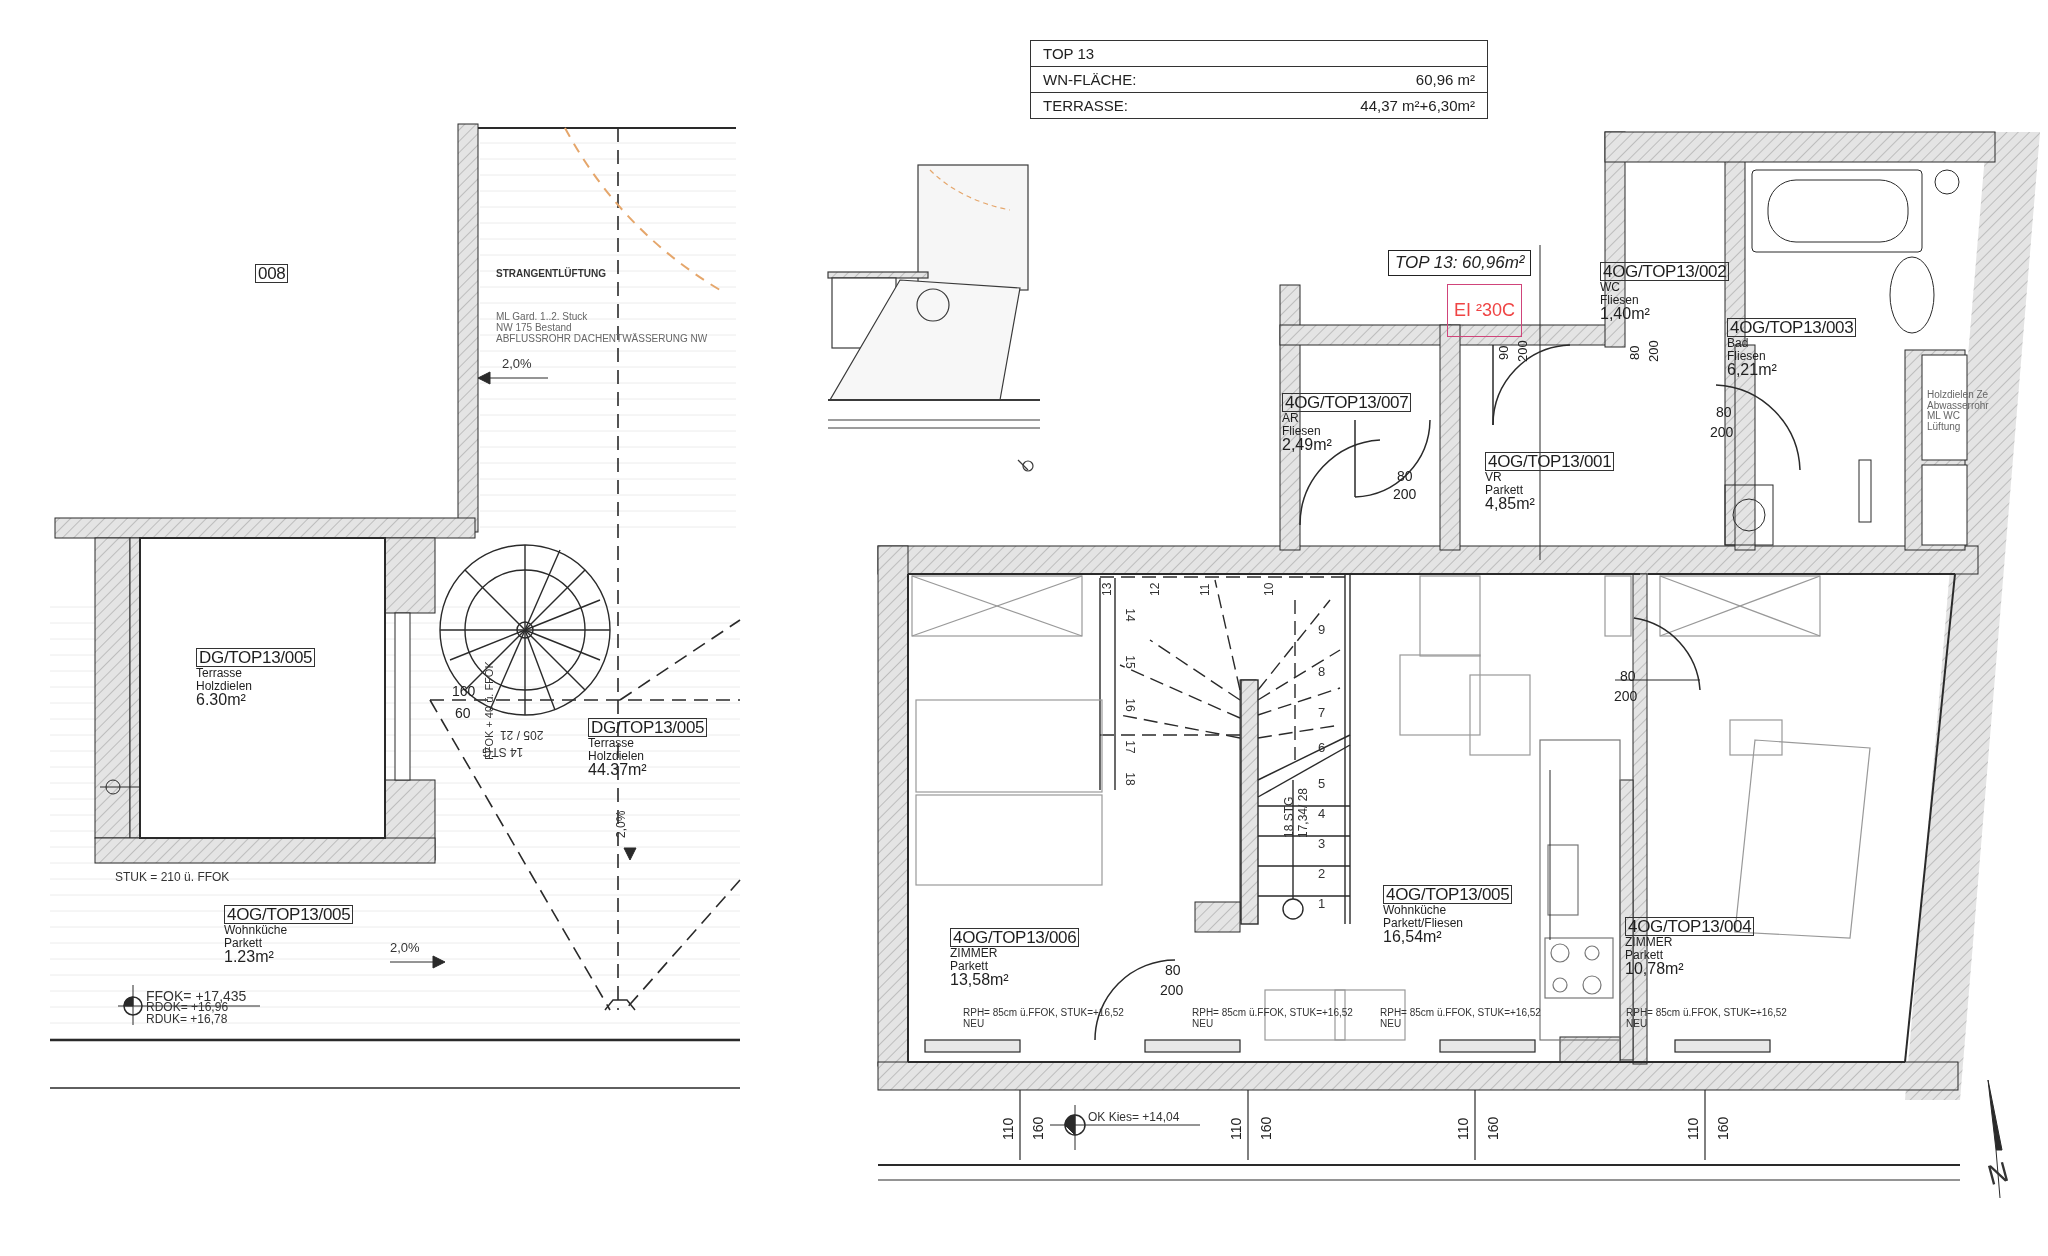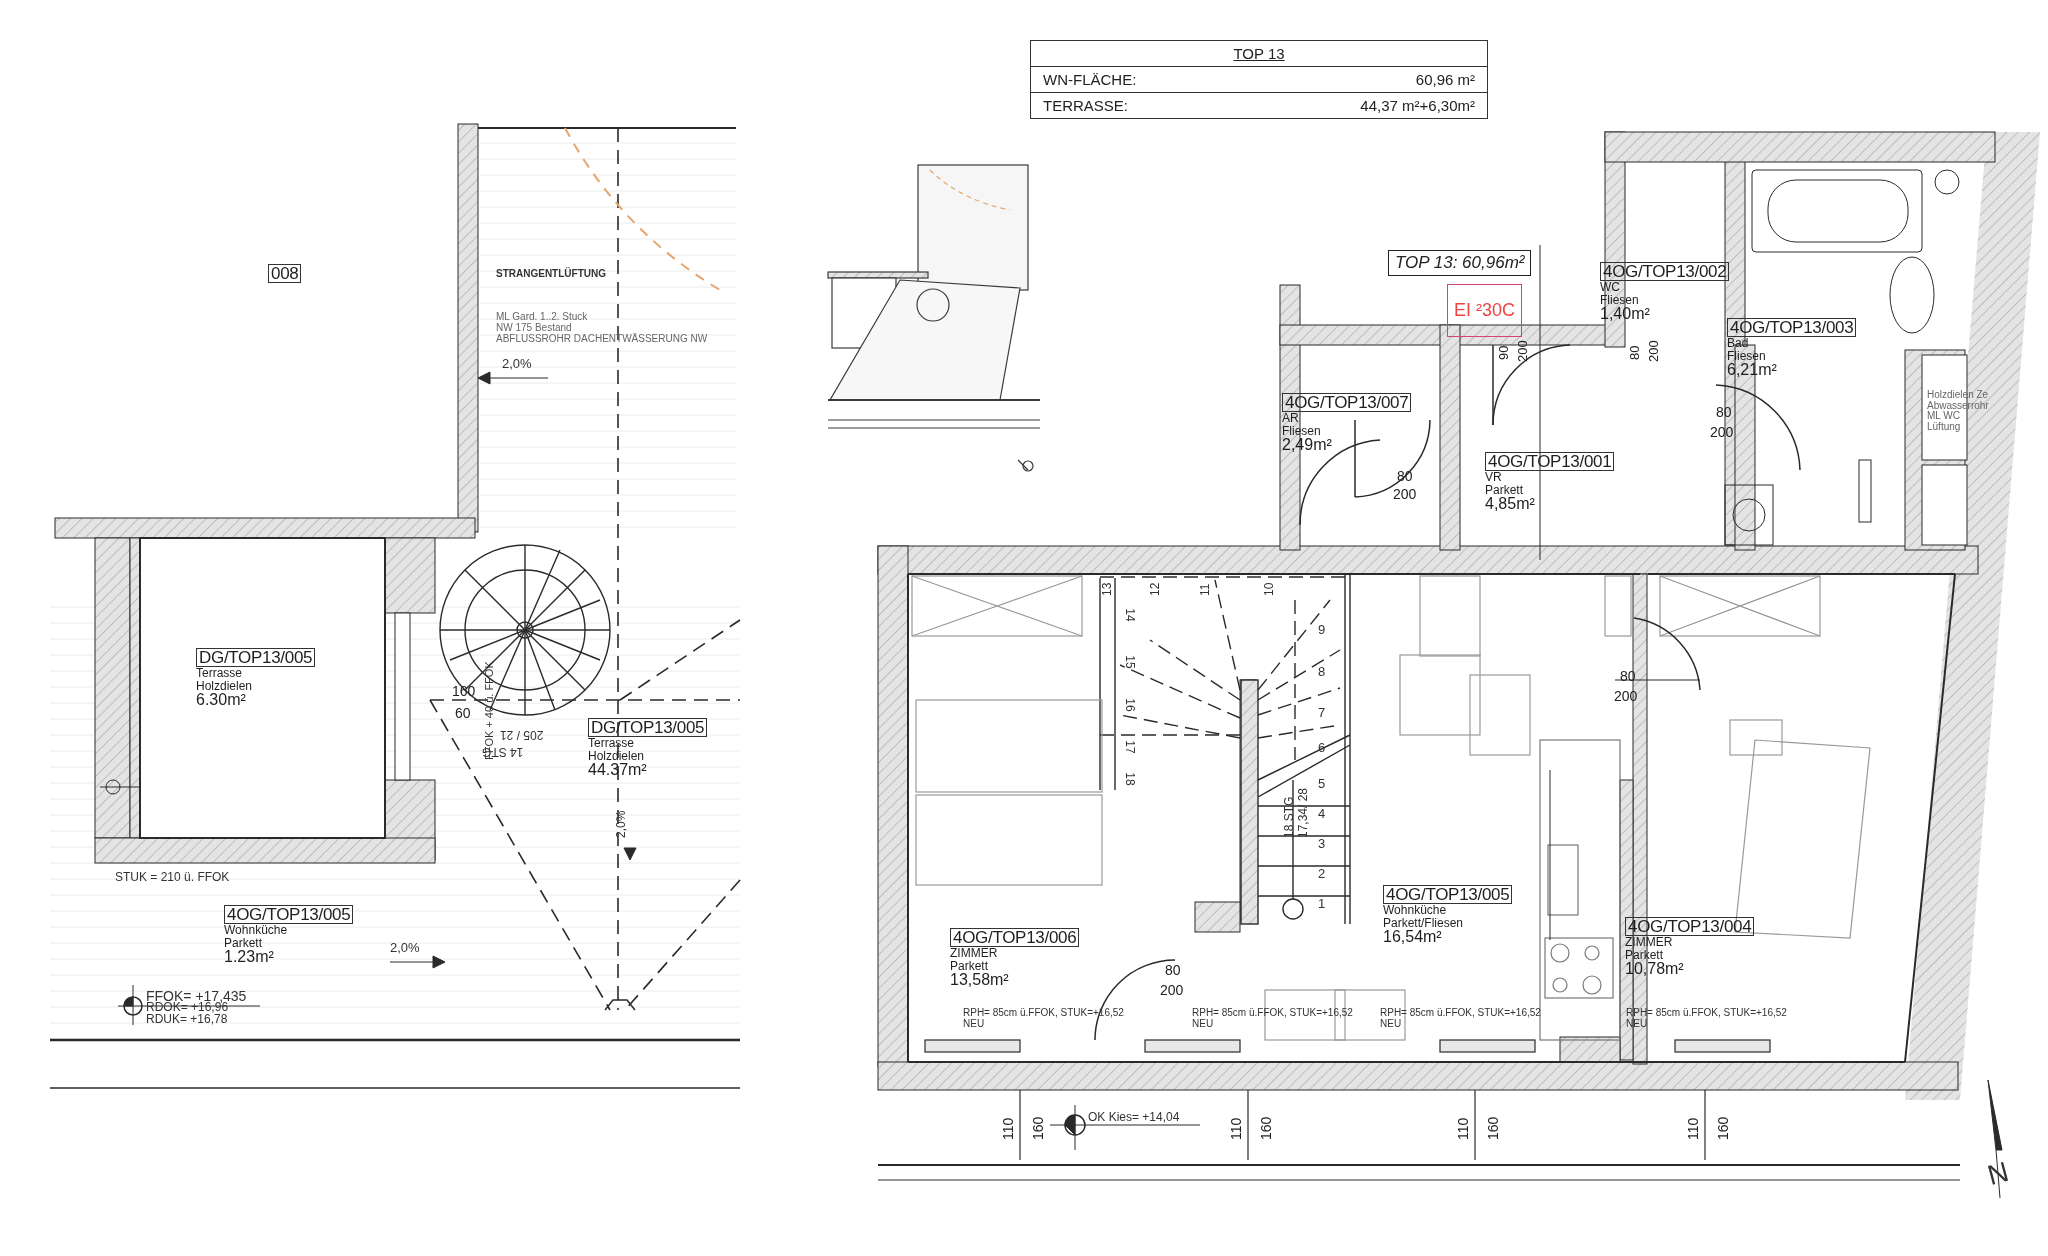--- a/index.html
+++ b/index.html
@@ -10,21 +10,21 @@
   .lbl .name{font-size:12px;display:block;}
   .lbl .floor{font-size:12px;display:block;}
   .lbl .area{font-size:16px;display:block;}
   .note{position:absolute;font-size:11px;color:#333;white-space:nowrap;}
   .note.small{font-size:10px;}
   .note.grey{color:#666;}
   .dim{position:absolute;font-size:14px;color:#222;white-space:nowrap;}
   .vert{transform:rotate(-90deg);transform-origin:left top;}
   .summary{position:absolute;left:1030px;top:40px;width:456px;border:1.5px solid #333;font-size:15px;}
   .summary .row{display:flex;justify-content:space-between;border-top:1.3px solid #333;padding:2px 12px;height:21px;align-items:center;}
-  .summary .head{justify-content:center;border-top:none;text-decoration:underline;}
+  .summary .head{justify-content:flex-start;border-top:none;}
   .topbox{position:absolute;left:1388px;top:250px;border:1.5px solid #222;font-size:17px;padding:2px 6px;font-style:italic;}
   .eibox{position:absolute;left:1447px;top:284px;border:1.5px solid #d0447a;font-size:18px;padding:15px 6px;color:#ef4444;}
   .arrow-yellow{position:absolute;left:1533px;top:251px;width:0;height:0;}
 </style>
 </head>
 <body>
 
 <svg width="2048" height="1256" viewBox="0 0 2048 1256">
   <defs>
     <pattern id="hatch" width="8" height="8" patternUnits="userSpaceOnUse" patternTransform="rotate(45)">
@@ -269,21 +269,21 @@
   </div>
   <div class="row">
     <span>TERRASSE:</span>
     <span>44,37 m²+6,30m²</span>
   </div>
 </div>
 
 <div class="topbox">TOP 13: 60,96m²</div>
 <div class="eibox">EI ²30C</div>
 
-<div class="lbl" style="left:268px;top:264px;"><span class="code">008</span></div>
+<div class="lbl" style="left:255px;top:264px;"><span class="code">008</span></div>
 
 <div class="note" style="left:496px;top:268px;font-weight:bold;font-size:10px;">STRANGENTLÜFTUNG</div>
 <div class="note small grey" style="left:496px;top:311px;">ML Gard. 1..2. Stuck</div>
 <div class="note small grey" style="left:496px;top:322px;">NW 175 Bestand</div>
 <div class="note small grey" style="left:496px;top:333px;">ABFLUSSROHR DACHENTWÄSSERUNG NW</div>
 <div class="note" style="left:502px;top:356px;font-size:13px;">2,0%</div>
 <div class="note vert" style="left:614px;top:838px;font-size:12px;">2,0%</div>
 <div class="note" style="left:390px;top:940px;font-size:13px;">2,0%</div>
 <div class="note" style="left:115px;top:870px;font-size:12px;">STUK = 210 ü. FFOK</div>
 <div class="dim" style="left:452px;top:683px;">160</div>

